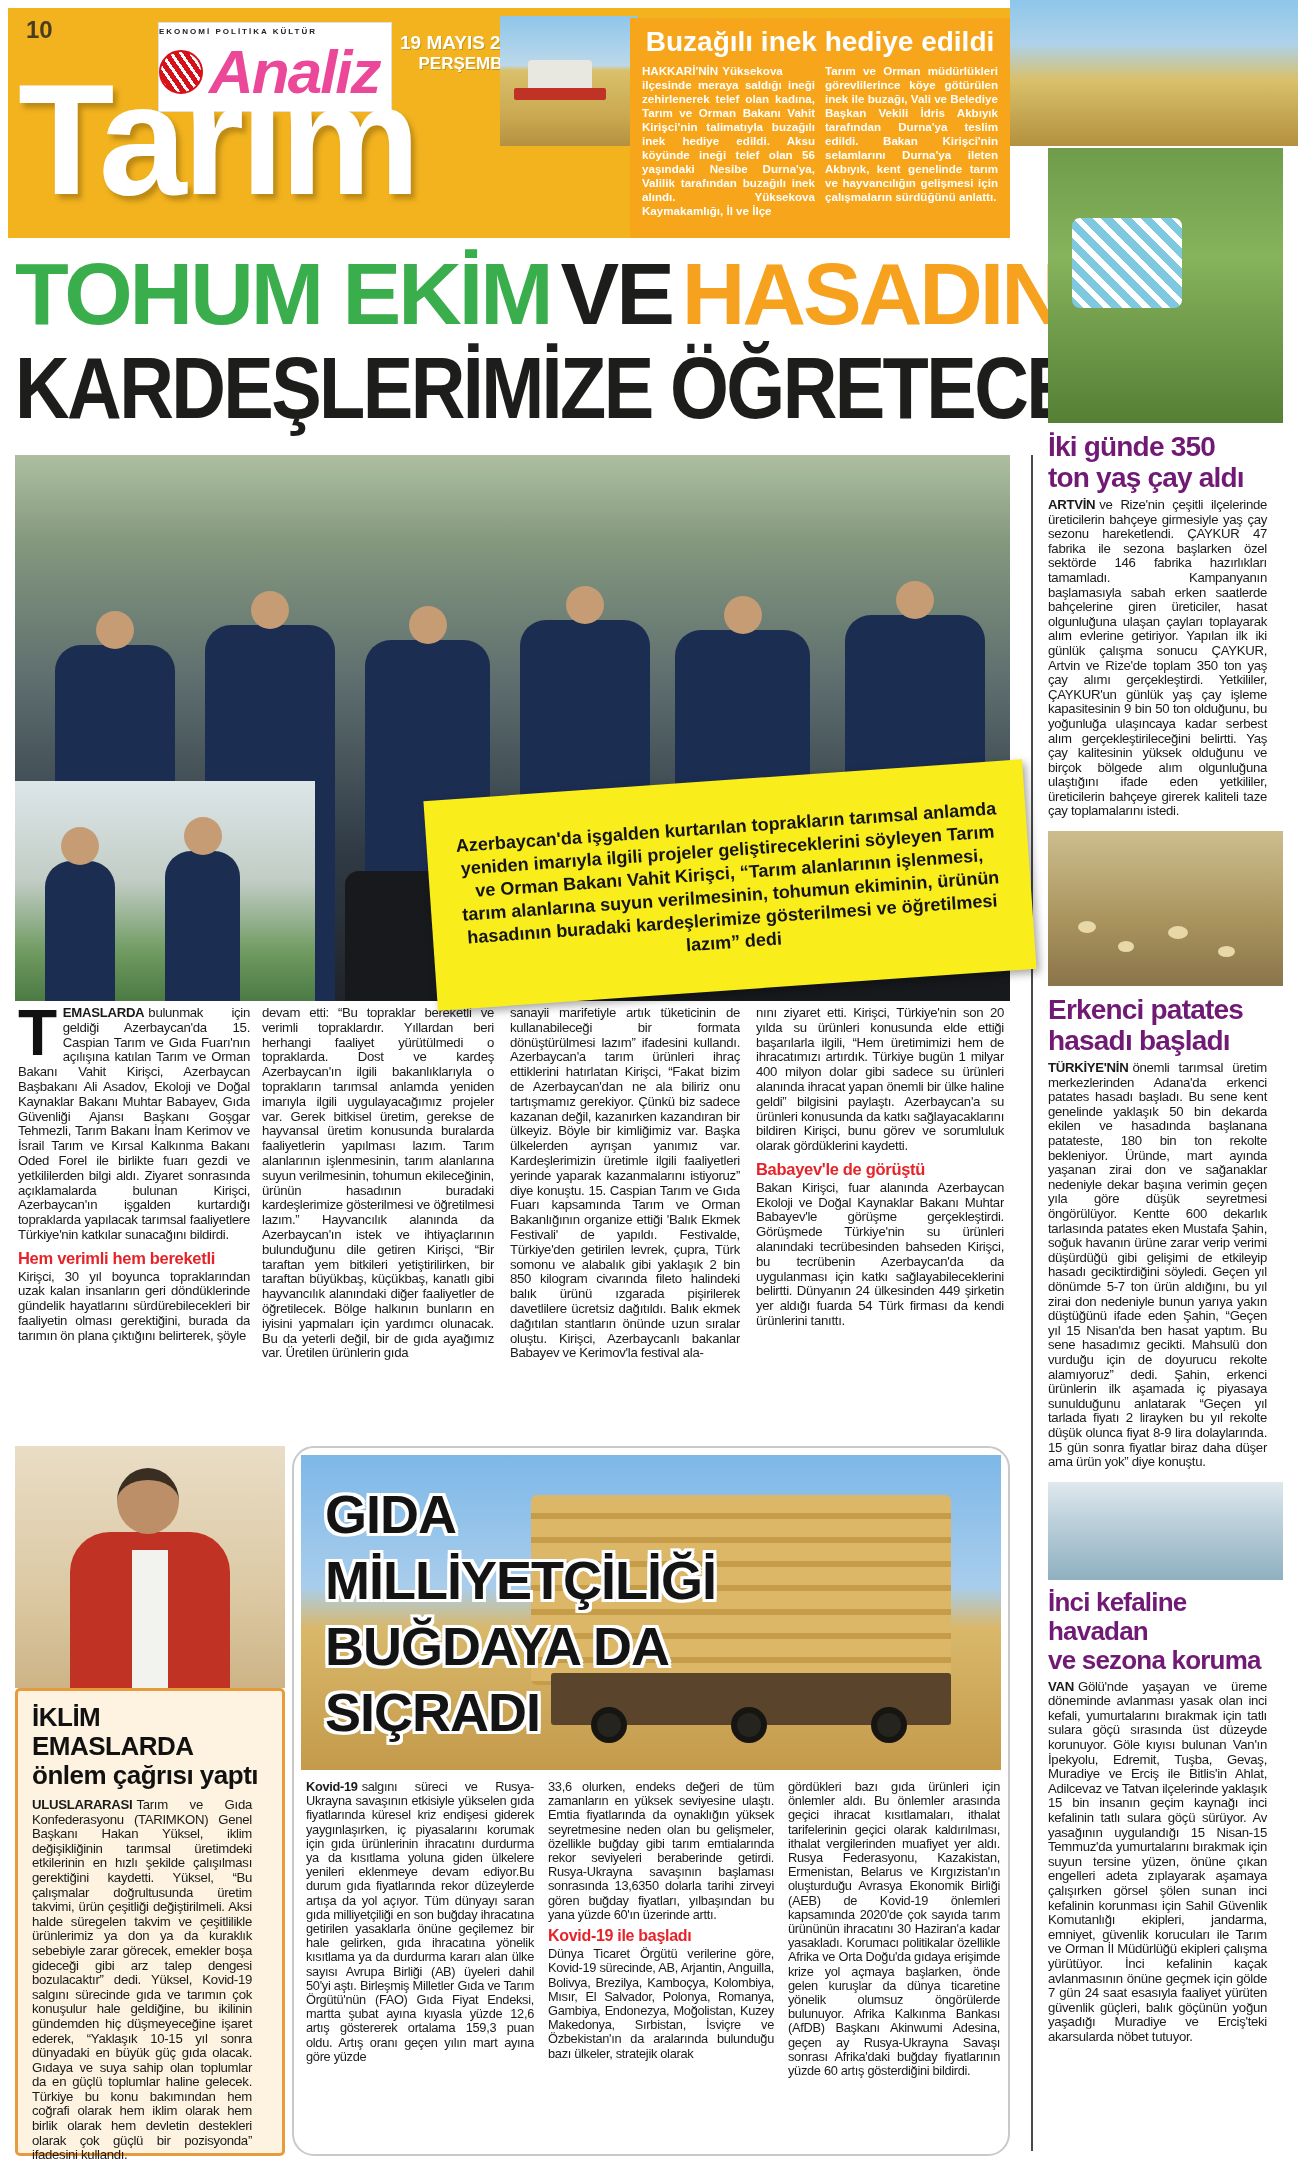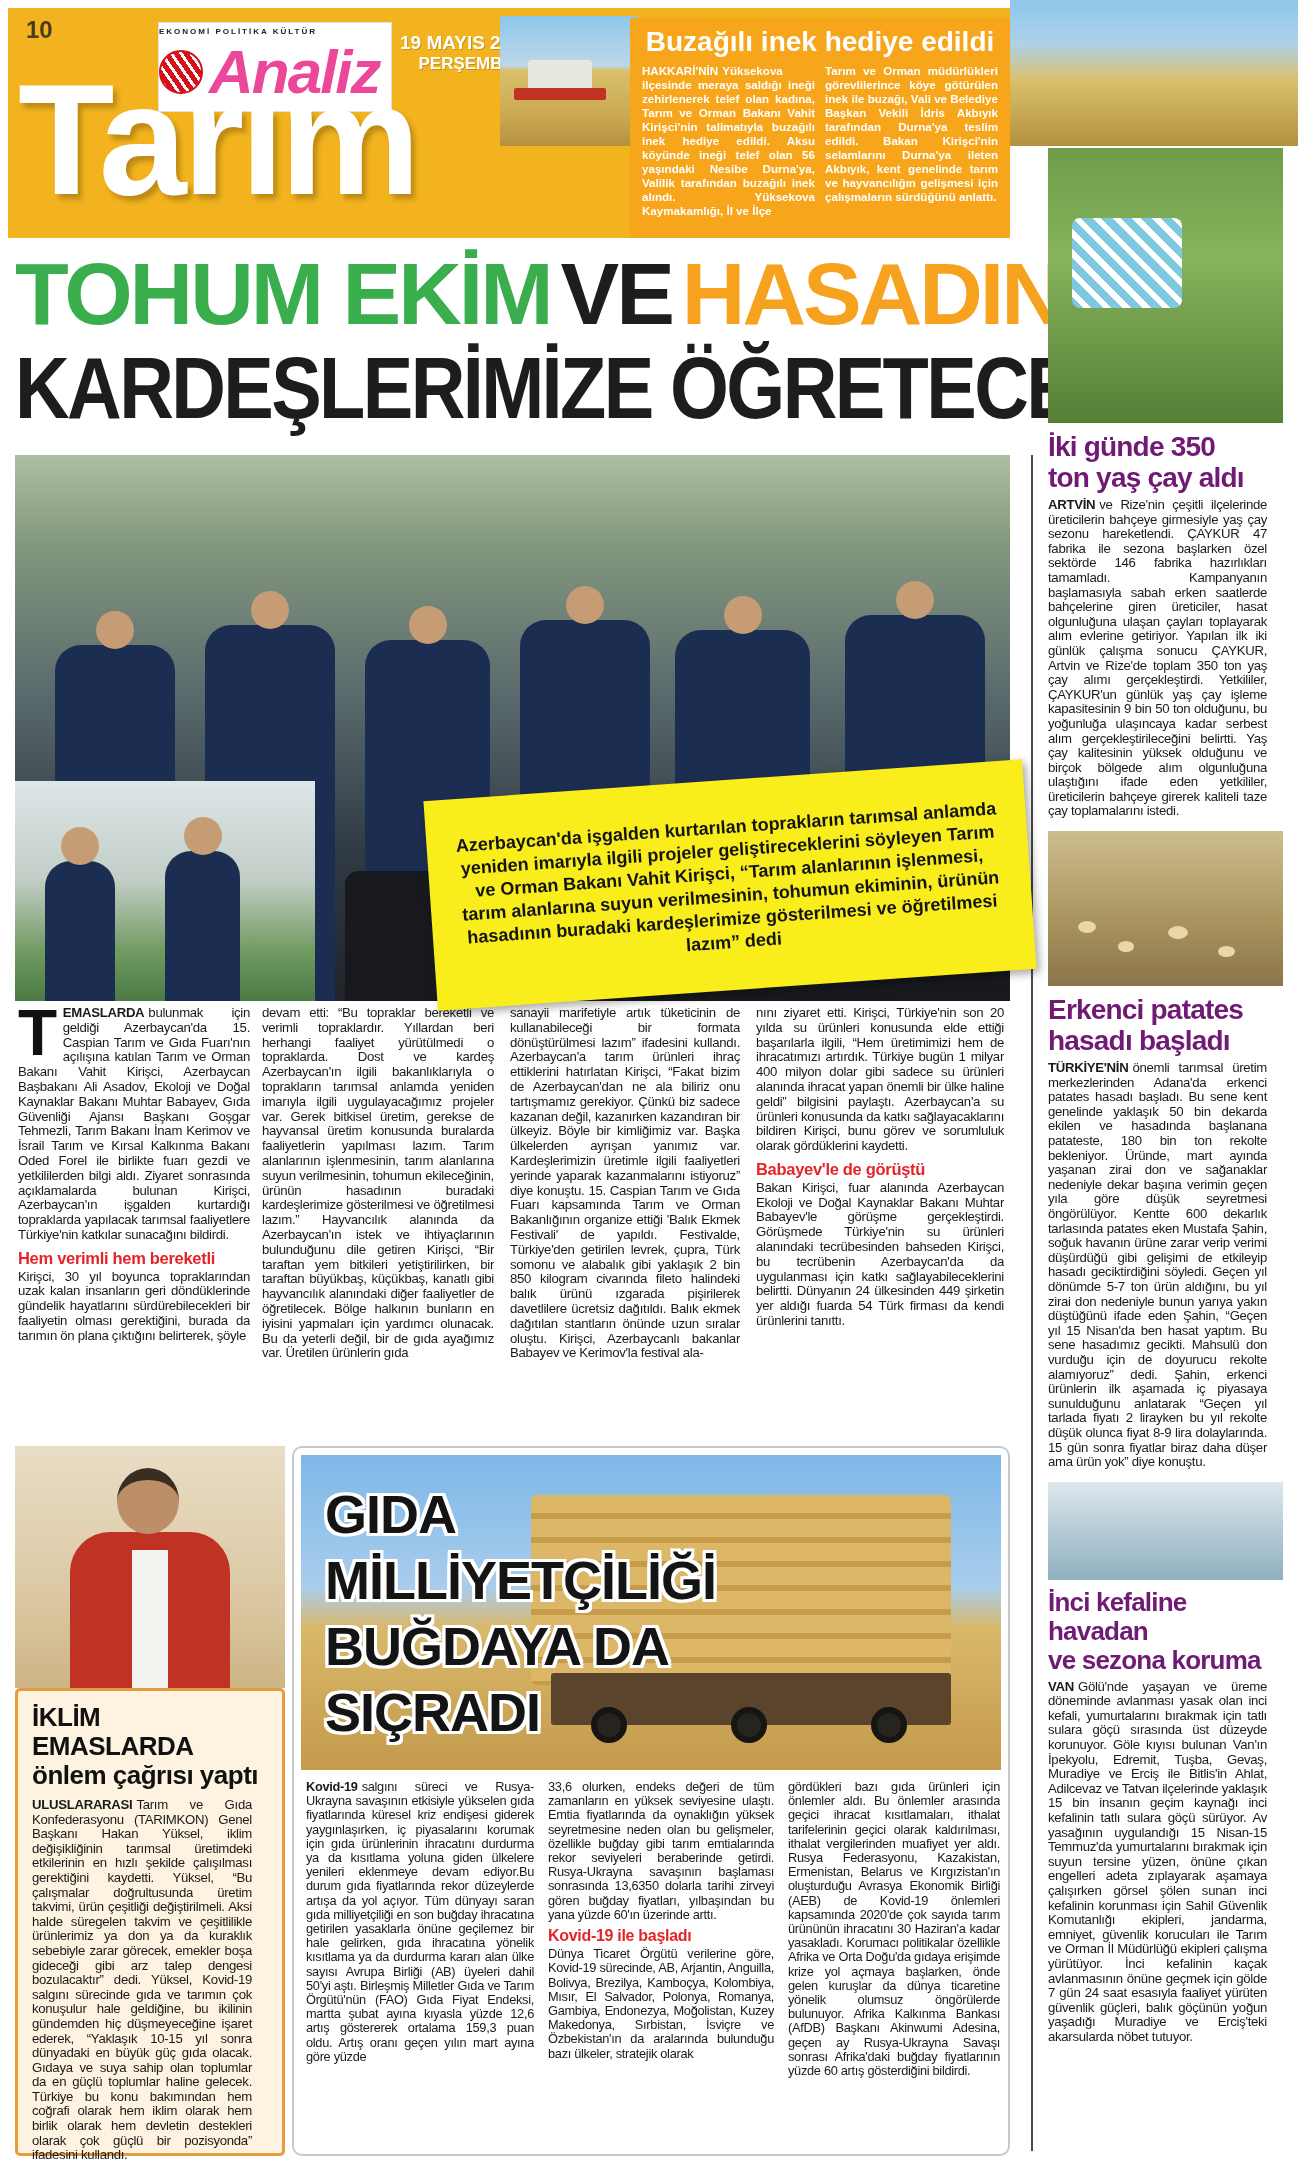--- a/index.html
+++ b/index.html
@@ -77,21 +77,21 @@
       background:linear-gradient(180deg,#e9ddc6 0%,#dcc9a4 60%,#cdb486 100%);}
   .jacket{position:absolute;left:55px;top:86px;width:160px;height:156px;border-radius:40px 40px 0 0;background:#c03224;}
   .shirt{position:absolute;left:62px;top:18px;width:36px;height:138px;background:#f2f2ee;}
   .head{position:absolute;left:102px;top:22px;width:62px;height:66px;border-radius:50%;background:#bd8f68;
         border-top:12px solid #3a2d22;box-sizing:border-box;}
   .climatebox{left:15px;top:1688px;width:270px;height:468px;background:#fdf3e0;border:3px solid #e89b3c;
       border-radius:5px;padding:12px 14px;box-sizing:border-box;}
   .climatebox h3{margin:0;font-size:26px;line-height:29px;font-weight:bold;color:#111;letter-spacing:-0.5px;}
   .climatebox .railbody{margin-top:8px;}
   
-  .wheatsection{left:292px;top:1446px;width:718px;height:710px;border:2px solid #c9c9c9;border-radius:10px;
+  .wheatsection{left:292px;top:1446px;width:718px;height:710px;border:2px solid #c9c9c9;border-radius:22px;
       box-sizing:border-box;background:#ffffff;}
   .wheat-photo{left:7px;top:7px;width:700px;height:315px;
       background:linear-gradient(180deg,#7db8e8 0%,#a9cdec 42%,#d9b86a 55%,#c49a4b 100%);}
   .haystack{position:absolute;left:230px;top:40px;width:420px;height:190px;border-radius:6px;
       background:repeating-linear-gradient(180deg,#dcb767 0 18px,#c69c49 18px 24px);}
   .trailer{position:absolute;left:250px;top:218px;width:400px;height:52px;background:#5a452c;border-radius:3px;}
   .wheel{position:absolute;bottom:-18px;width:36px;height:36px;border-radius:50%;background:#26241f;border:6px solid #171512;box-sizing:border-box;}
   .wheathead{position:absolute;left:24px;top:26px;font-size:54px;line-height:66px;font-weight:bold;color:#141414;
       letter-spacing:-1px;
       text-shadow:-3px -3px 0 #fff,3px -3px 0 #fff,-3px 3px 0 #fff,3px 3px 0 #fff,0 -3px 0 #fff,0 3px 0 #fff,-3px 0 0 #fff,3px 0 0 #fff;}

